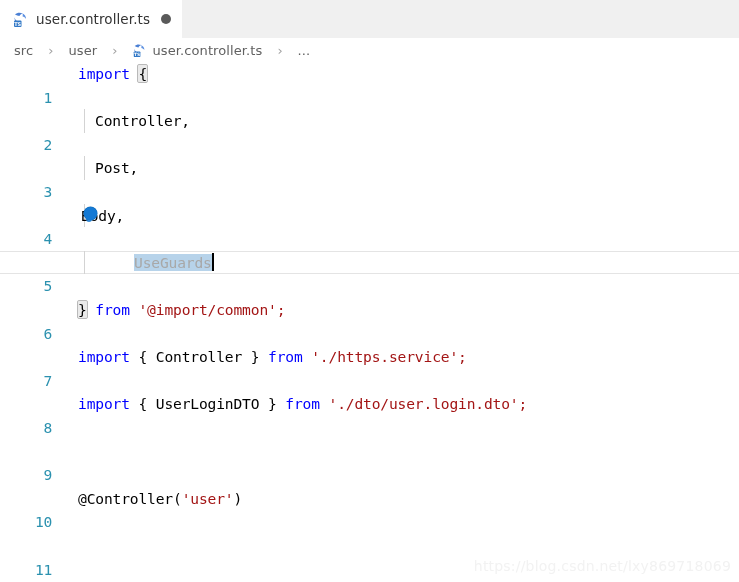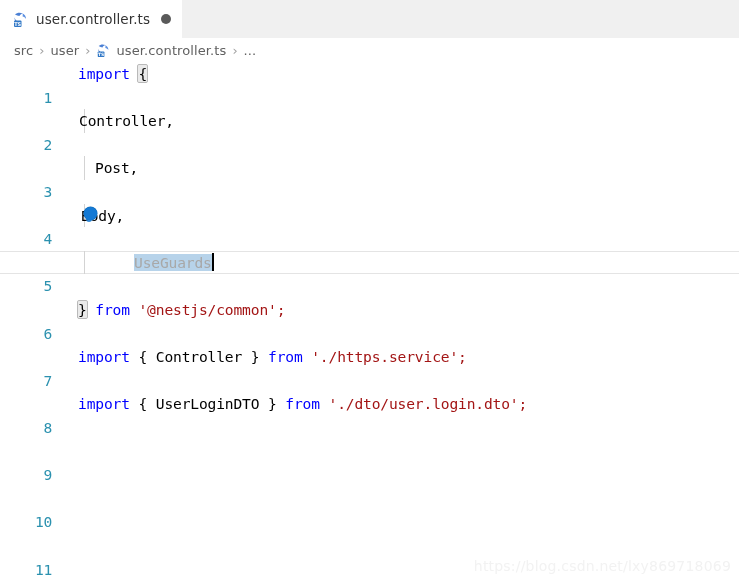--- a/index.html
+++ b/index.html
@@ -56,21 +56,21 @@
     margin-left: 4px;
   }
 
   
   .breadcrumb {
     height: 24px;
     background: #ffffff;
     display: flex;
     align-items: center;
     padding: 0 0 0 14px;
-    gap: 0px;
+    gap: 9px;
     box-sizing: border-box;
   }
   .bc-item {
     font-family: "DejaVu Sans", sans-serif;
     font-size: 13px;
     color: #616161;
     white-space: nowrap;
     letter-spacing: 0.1px;
   }
   .bc-sep {
@@ -250,21 +250,21 @@
 <div class="editor">
 
   <div class="code-line" style="top:0">
     <span class="ln">1</span>
     <span class="code"><span class="k">import</span><span class="plain"> </span><span class="plain bmatch">{</span></span>
   </div>
 
   <div class="code-line" style="top:23.6px">
     <span class="ln">2</span>
     <span class="iguide" style="left:84px"></span>
-    <span class="code" style="left:79px"><span class="plain">Controller,</span></span>
+    <span class="code" style="left:95px"><span class="plain">Controller,</span></span>
   </div>
 
   <div class="code-line" style="top:47.2px">
     <span class="ln">3</span>
     <span class="iguide" style="left:84px"></span>
     <span class="code" style="left:95px"><span class="plain">Post,</span></span>
   </div>
 
   <div class="code-line" style="top:70.8px">
     <span class="ln">4</span>
@@ -274,40 +274,41 @@
   </div>
 
   <div class="code-line current" style="top:94.4px">
     <span class="ln">5</span>
     <span class="iguide" style="left:84px"></span>
     <span class="code" style="left:95px"><span class="dim sel">UseGuards</span><span class="caret"></span></span>
   </div>
 
   <div class="code-line" style="top:118px">
     <span class="ln">6</span>
-    <span class="code"><span class="plain bmatch">}</span><span class="plain"> </span><span class="k">from</span><span class="plain"> </span><span class="str">'@nestjs/common';</span></span>
+    <span class="code"><span class="plain bmatch">}</span><span class="plain"> </span><span class="k">from</span><span class="plain"> </span><span class="str">'@import/common';</span></span>
   </div>
 
   <div class="code-line" style="top:141.6px">
     <span class="ln">7</span>
     <span class="code"><span class="k">import</span><span class="plain"> </span><span class="plain">{ </span><span class="plain">Controller</span><span class="plain"> }</span><span class="plain"> </span><span class="k">from</span><span class="plain"> </span><span class="str">'./https.service';</span></span>
   </div>
 
   <div class="code-line" style="top:165.2px">
     <span class="ln">8</span>
     <span class="code"><span class="k">import</span><span class="plain"> </span><span class="plain">{ </span><span class="plain">UserLoginDTO</span><span class="plain"> }</span><span class="plain"> </span><span class="k">from</span><span class="plain"> </span><span class="str">'./dto/user.login.dto';</span></span>
   </div>
 
   <div class="code-line" style="top:188.8px">
     <span class="ln">9</span>
     <span class="code"></span>
   </div>
 
   <div class="code-line" style="top:212.4px">
     <span class="ln">10</span>
+    <span class="code"><span class="plain">@Controller(</span><span class="str">'user'</span><span class="plain">)</span></span>
   </div>
 
   <div class="code-line" style="top:236px">
     <span class="ln">11</span>
   </div>
 
   <div class="code-line" style="top:259.6px">
     
     <span class="code"></span>
   </div>

